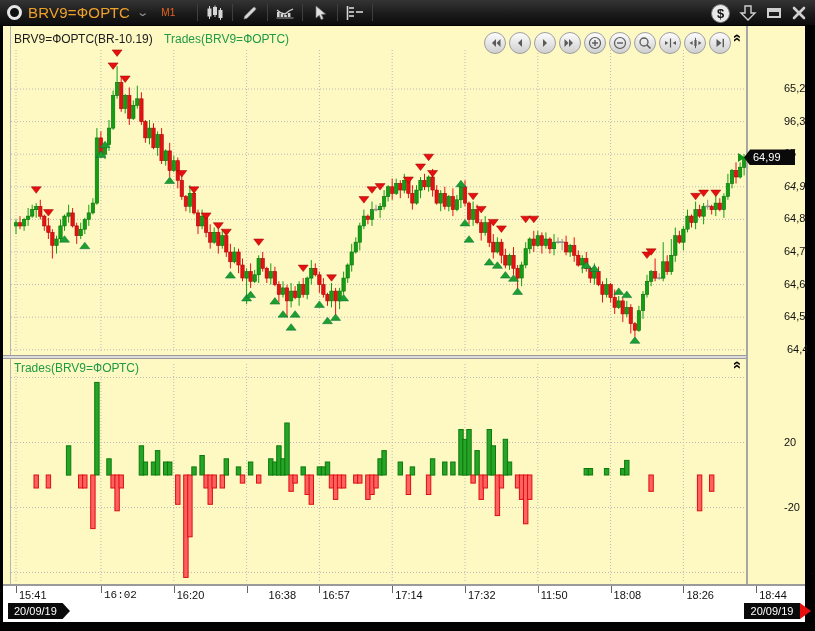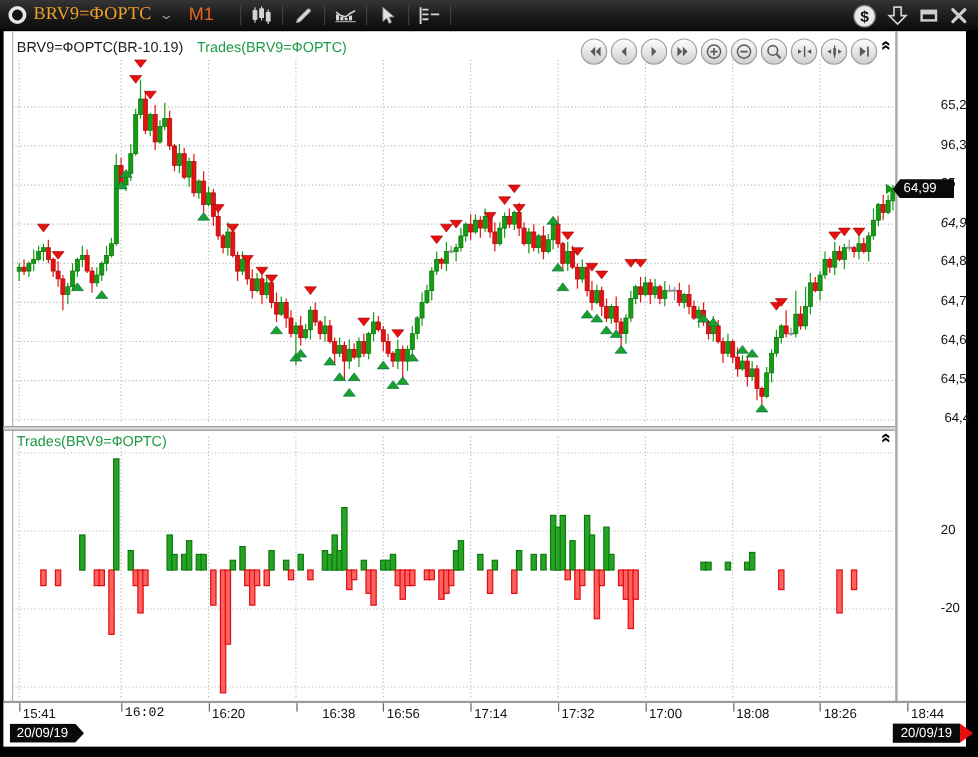--- a/index.html
+++ b/index.html
@@ -5,32 +5,32 @@
   html,body{margin:0;padding:0;background:#000;}
   *{box-sizing:border-box;}
   #window{position:relative;width:815px;height:631px;background:#000;overflow:hidden;
           font-family:"Liberation Sans",sans-serif;}
   
   #titlebar{position:absolute;left:0;top:0;width:815px;height:26px;
             background:linear-gradient(#343434,#1b1b1b 55%,#0c0c0c);
             border-bottom:1px solid #000;display:flex;align-items:center;}
   .tb-left{display:flex;align-items:center;gap:6px;padding-left:7px;}
   .ring{width:15px;height:15px;border:3px solid #e6e6e6;border-radius:50%;background:#111;}
-  .symbol{color:#f0a12b;font-size:15px;letter-spacing:.2px;font-family:Liberation Serif, serif;}
+  .symbol{color:#f0a12b;font-size:15px;letter-spacing:.2px;}
   .chev{color:#9a9a9a;font-size:11px;transform:scaleX(1.4);margin-left:2px;}
-  .tf{color:#e8641f;font-size:15px;margin-left:8px;}
+  .tf{color:#e8641f;font-size:10px;margin-left:8px;}
   .tb-icons{display:flex;align-items:center;margin-left:14px;}
   .tb-btn{width:30px;height:22px;display:flex;align-items:center;justify-content:center;}
   .tb-sep{width:1px;height:17px;background:#3f3f3f;margin:0 2px;}
   .tb-right{position:absolute;right:8px;top:0;height:26px;display:flex;align-items:center;gap:9px;}
   .dollar{width:19px;height:19px;border-radius:50%;background:#e9e9e9;color:#111;
           font-weight:bold;font-size:13px;display:flex;align-items:center;justify-content:center;
           border:1px solid #777;}
   
-  #client{position:absolute;left:3px;top:26px;width:802px;height:596px;background:#ffffff;}
+  #client{position:absolute;left:3px;top:26px;width:802px;height:596px;background:#fef9c3;}
   .plot-left-border{position:absolute;left:7px;top:0;width:1px;height:558px;background:#b4b4b4;}
   #plot1{position:absolute;left:8px;top:0;}
   #plot2{position:absolute;left:8px;top:333px;}
   .panel-sep{position:absolute;left:0;top:329px;width:743px;height:4px;background:#dcdcdc;
              border-top:1px solid #9a9a9a;border-bottom:1px solid #9a9a9a;}
   .right-divider{position:absolute;left:743px;top:0;width:2px;height:558px;background:#a6a6a6;}
   .bottom-sep{position:absolute;left:0;top:558px;width:802px;height:2px;background:#9a9a9a;}
   #axis-strip{position:absolute;left:0;top:560px;width:802px;height:36px;background:#fff;}
   .hdr1{position:absolute;left:11px;top:6px;font-size:12px;white-space:nowrap;}
   .hdr1 .main{color:#1c1c1c;}
@@ -795,27 +795,27 @@
       <div id="time-ticks">
           <div class="tick" style="left: 13px; top: 0px;"></div>
           <div class="tlabel" style="left: 16px; top: 3px;">15:41</div>
           <div class="tick" style="left: 97.945px; top: 0px;"></div>
           <div class="tlabel" style="left: 100.945px; top: 3px; font-family: Liberation Mono, monospace;">16:02</div>
           <div class="tick" style="left: 170.755px; top: 0px;"></div>
           <div class="tlabel" style="left: 173.755px; top: 3px; text-align: center;">16:20</div>
           <div class="tick" style="left: 243.565px; top: 0px;"></div>
           <div class="tlabel" style="left: 246.565px; top: 3px; margin-left: 19px;">16:38</div>
           <div class="tick" style="left: 316.375px; top: 0px;"></div>
-          <div class="tlabel" style="left: 319.375px; top: 3px;">16:56</div>
+          <div class="tlabel" style="left: 319.375px; top: 3px;">16:57</div>
           <div class="tick" style="left: 389.185px; top: 0px;"></div>
           <div class="tlabel" style="left: 392.185px; top: 3px;">17:14</div>
           <div class="tick" style="left: 461.995px; top: 0px;"></div>
           <div class="tlabel" style="left: 464.995px; top: 3px;">17:32</div>
           <div class="tick" style="left: 534.805px; top: 0px;"></div>
-          <div class="tlabel" style="left: 537.805px; top: 3px;">17:00</div>
+          <div class="tlabel" style="left: 537.805px; top: 3px;">11:50</div>
           <div class="tick" style="left: 607.615px; top: 0px;"></div>
           <div class="tlabel" style="left: 610.615px; top: 3px;">18:08</div>
           <div class="tick" style="left: 680.425px; top: 0px;"></div>
           <div class="tlabel" style="left: 683.425px; top: 3px;">18:26</div>
           <div class="tick" style="left: 753.235px; top: 0px;"></div>
           <div class="tlabel" style="left: 756.235px; top: 3px;">18:44</div>
         </div>
       <div id="date-left" class="datebox">20/09/19</div>
       <div id="date-right" class="datebox">20/09/19</div>
       <div id="date-right-arrow"></div>

